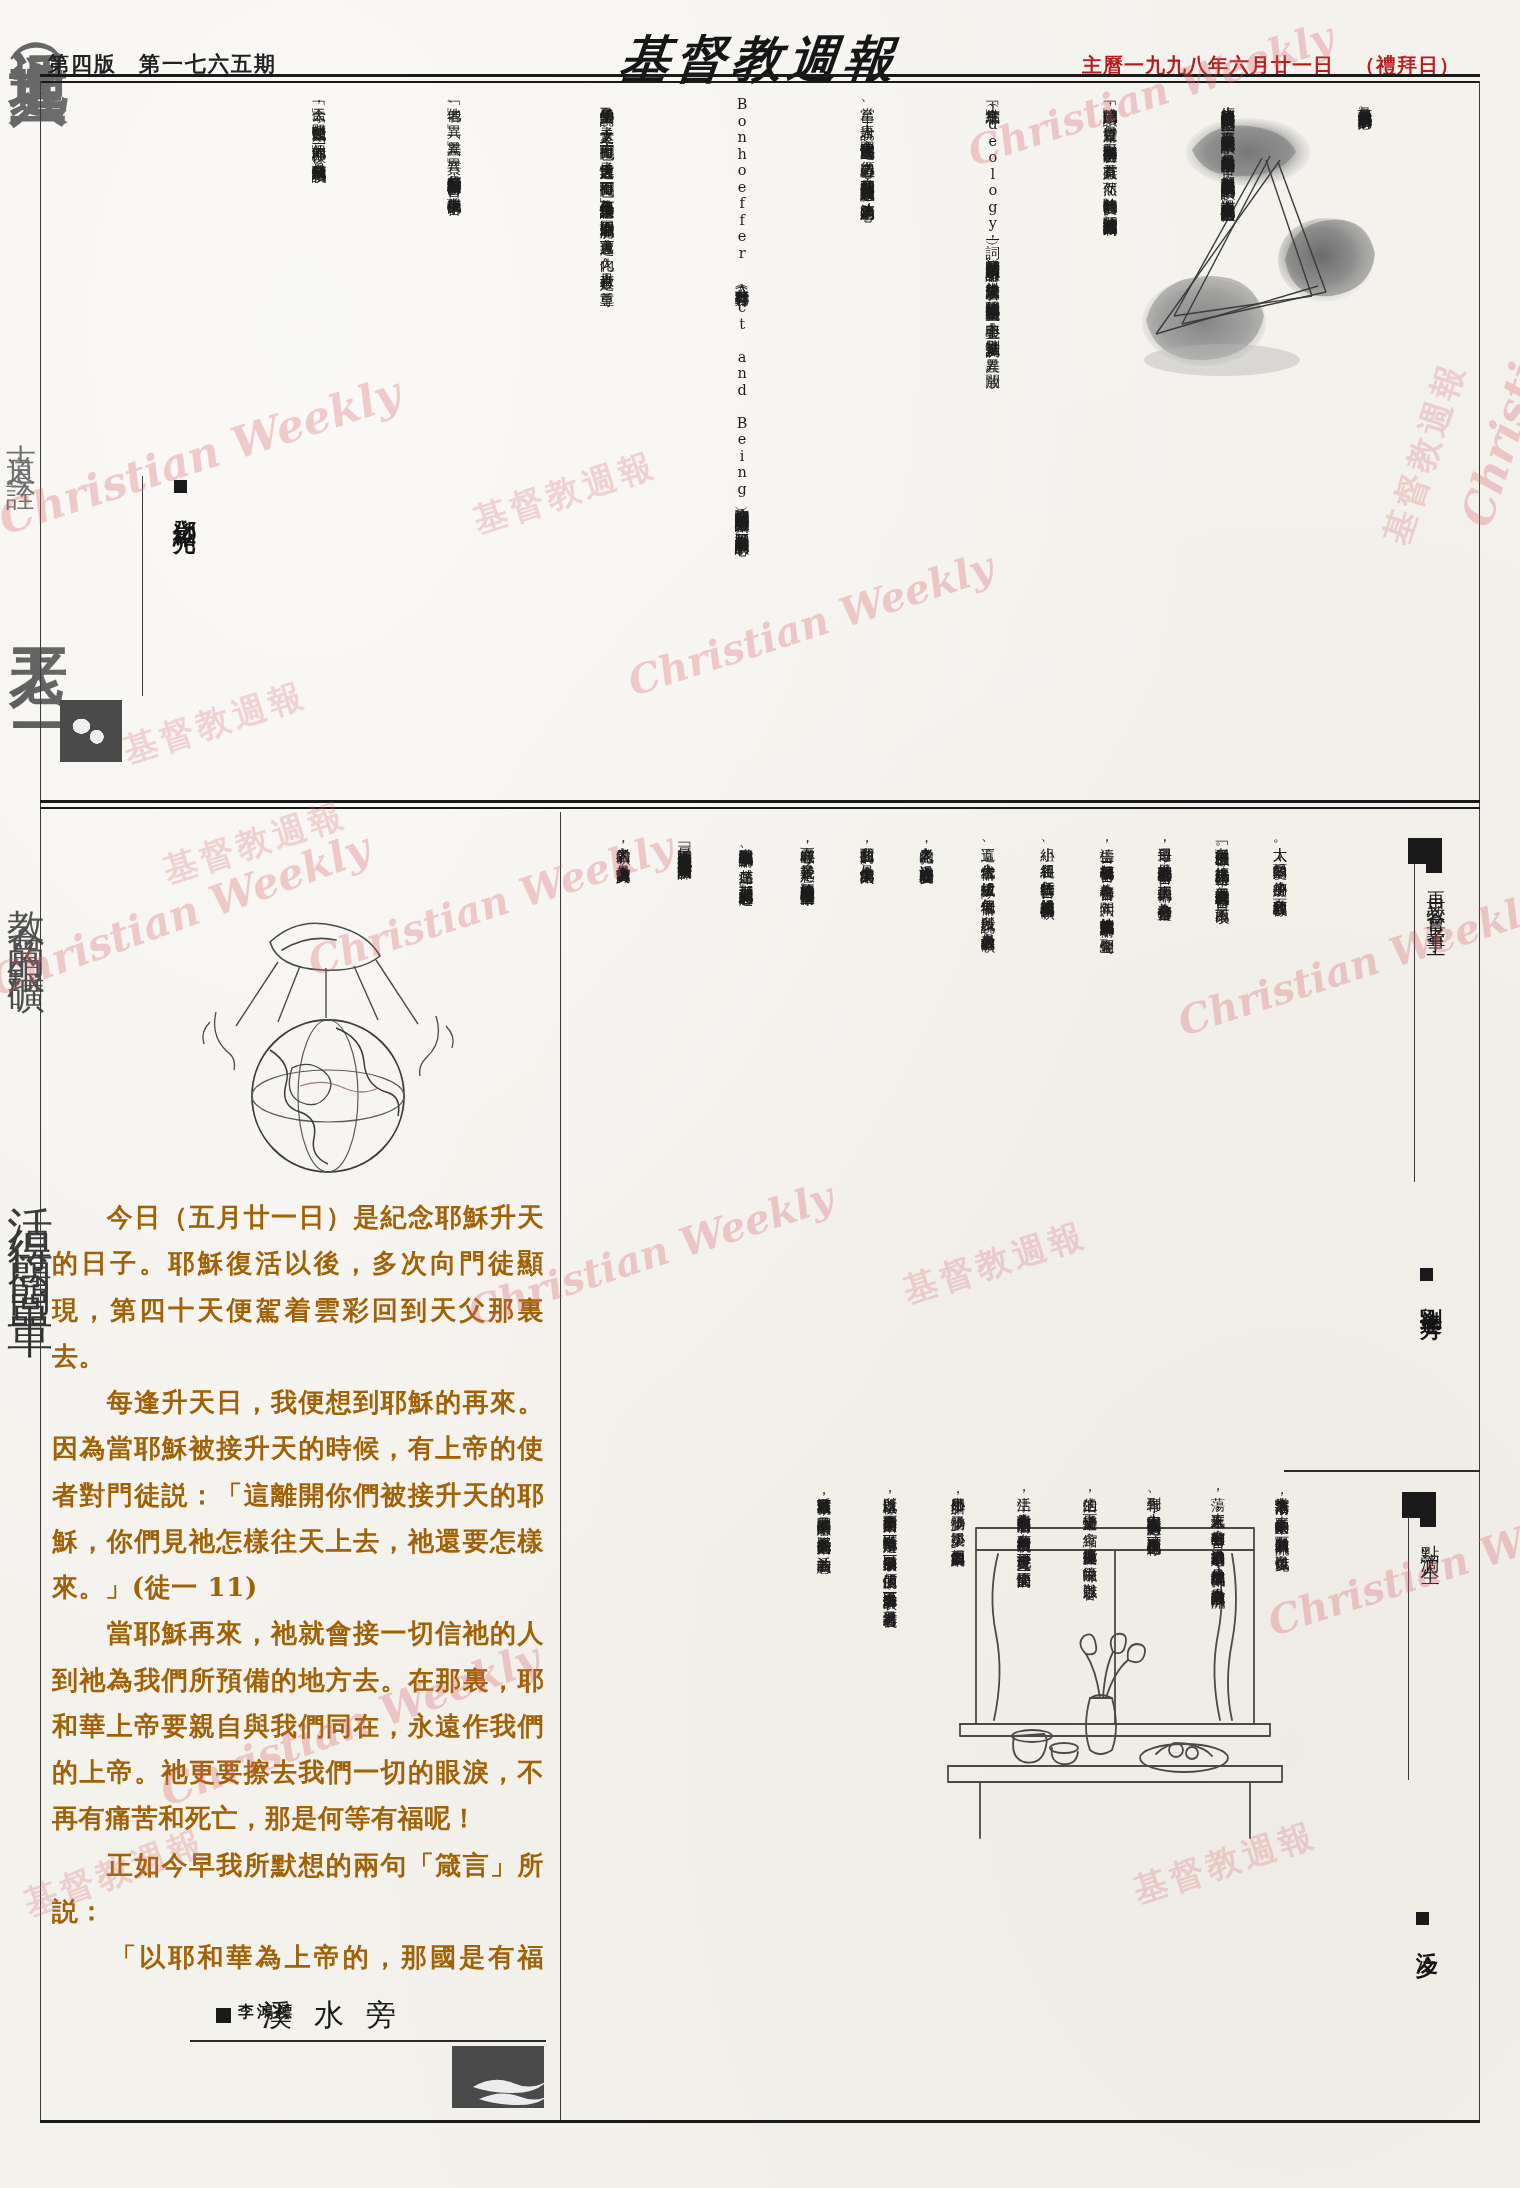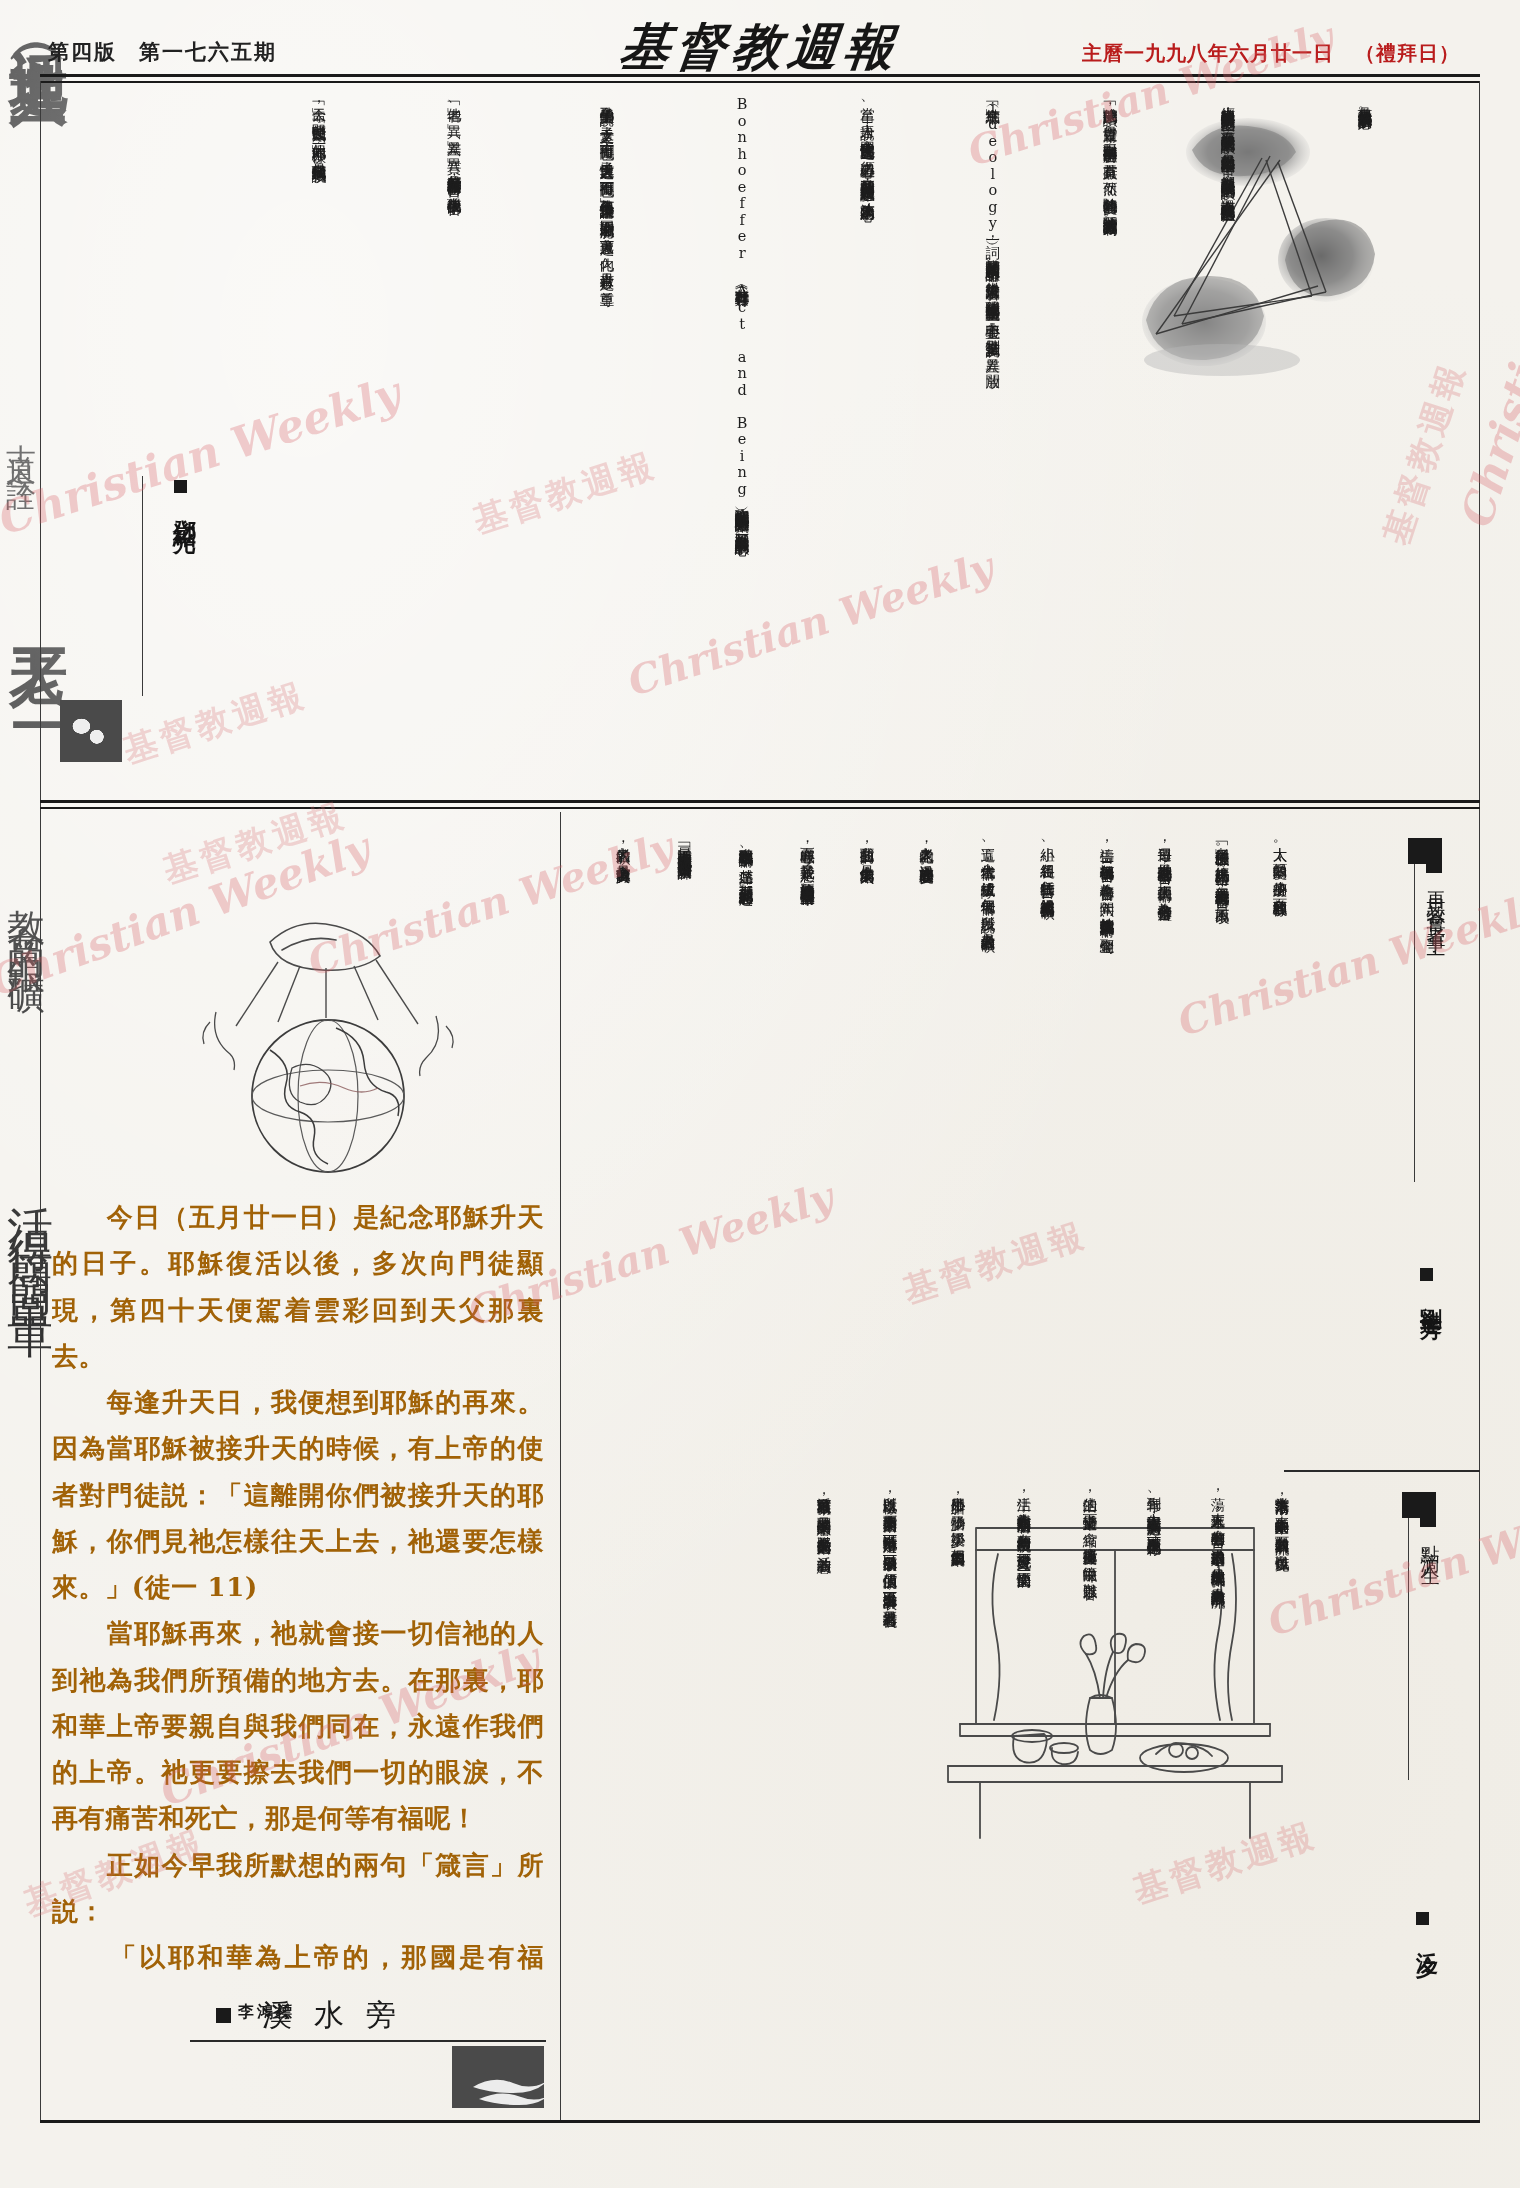--- a/index.html
+++ b/index.html
@@ -19,21 +19,21 @@
   .paper-tint{
     position:absolute;inset:0;
     background:
       radial-gradient(ellipse at 20% 15%, rgba(255,255,255,.55), rgba(255,255,255,0) 55%),
       radial-gradient(ellipse at 85% 80%, rgba(236,232,223,.6), rgba(255,255,255,0) 60%);
     pointer-events:none;
   }
 
   
   .masthead{
-    position:absolute;left:0;top:0;width:1520px;height:78px;
+    position:absolute;left:0;top:12px;width:1520px;height:78px;
   }
   .issue-line{
     position:absolute;left:48px;top:38px;
     font-family:"DejaVu Sans","Liberation Sans",sans-serif;
     font-weight:bold;font-size:21px;letter-spacing:2px;color:#222;
   }
   .issue-line .sep{display:inline-block;width:22px;}
   .logo{
     position:absolute;left:560px;top:14px;width:400px;text-align:center;
     font-family:"DejaVu Serif","Liberation Serif",serif;

